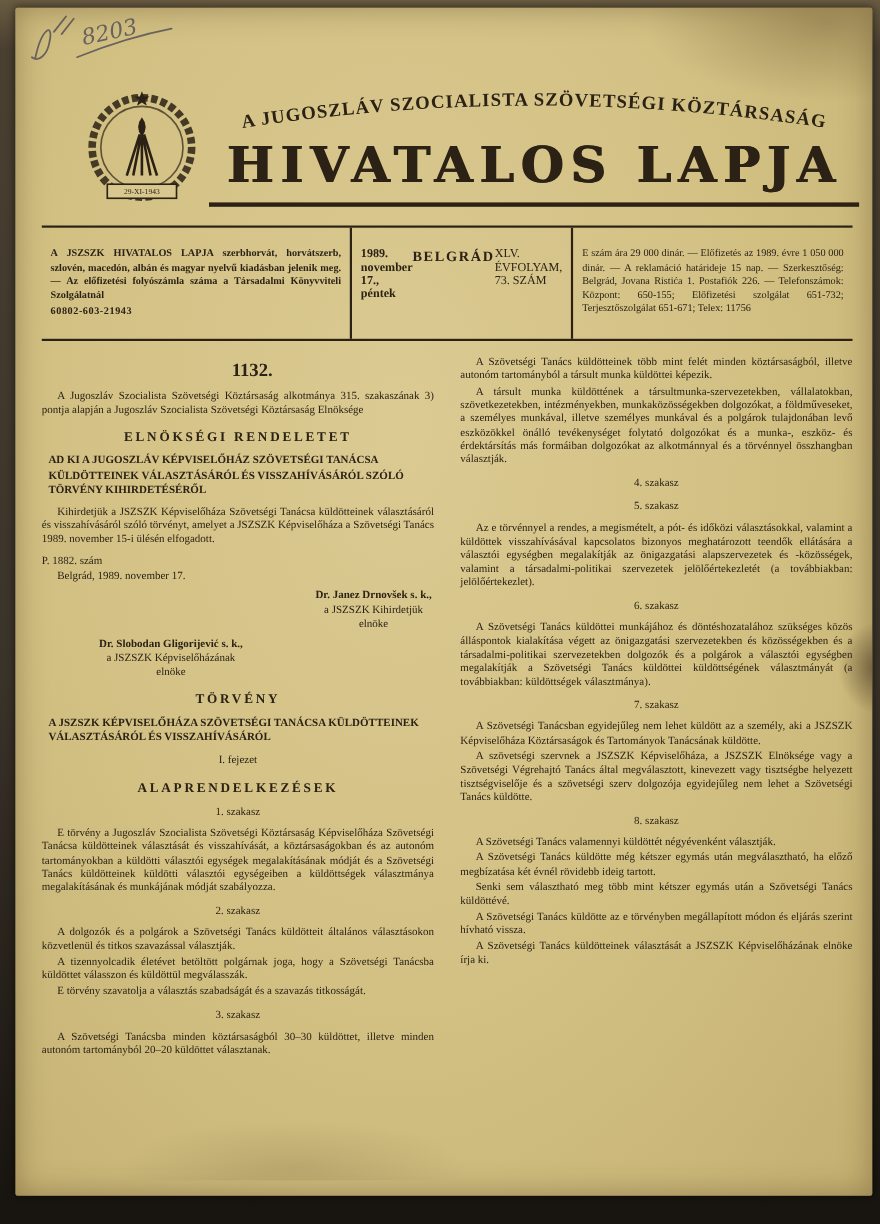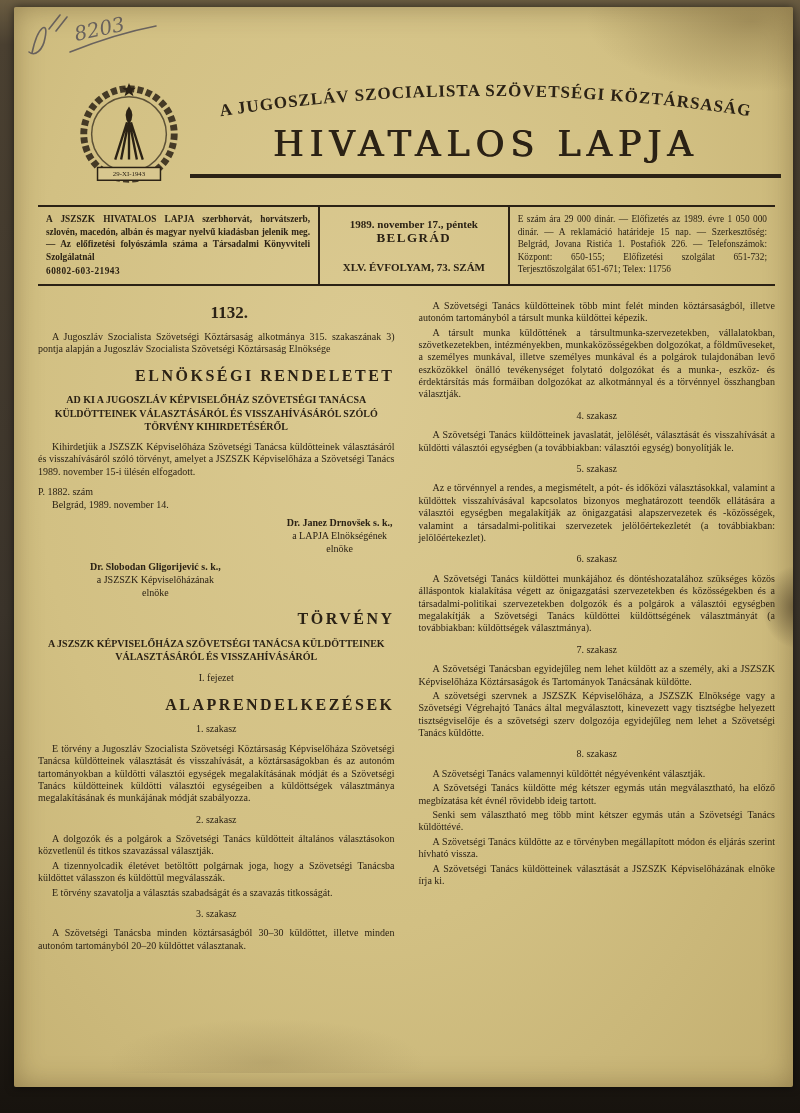--- a/index.html
+++ b/index.html
@@ -21,43 +21,43 @@
   
   .handwriting{position:absolute;left:4px;top:2px;width:175px;height:62px;opacity:.75;z-index:3;}
   .hw-stroke{stroke:var(--pen);stroke-width:1.6;fill:none;stroke-linecap:round;}
   .hw-text{font:italic 20px "DejaVu Serif",serif;fill:var(--pen);}
   .header{position:relative;height:188px;}
   .logo{position:absolute;left:56px;top:70px;width:118px;height:118px;}
   .logo .stroke{stroke:var(--ink);fill:none;}
   .masthead{position:absolute;left:176px;top:64px;right:12px;text-align:center;}
   .arc-svg{display:block;width:100%;height:52px;}
   .arc-text{font-family:"Liberation Serif","DejaVu Serif",serif;font-weight:bold;font-size:17px;letter-spacing:1px;fill:var(--ink);}
-  .main-title{font-family:"DejaVu Serif",serif;font-weight:normal;font-size:35px;letter-spacing:6px;
+  .main-title{font-family:"DejaVu Serif",serif;font-weight:bold;font-size:45px;letter-spacing:6px;
         line-height:1;padding:4px 0 12px;border-bottom:4px solid var(--ink);
         text-shadow:1px 0 0 var(--ink);white-space:nowrap;text-align:center;}
   .emblem-banner{font:7px "Liberation Serif",serif;fill:var(--ink);}
   
   .infobar{margin:10px 18px 0 24px;display:flex;align-items:stretch;
         border-top:2px solid var(--ink);border-bottom:2px solid var(--ink);}
-  .info-col{padding:6px 8px;}
+  .info-col{padding:18px 8px;}
   .info-left{flex:0 0 38%;font-size:9.3px;font-weight:bold;text-align:justify;line-height:1.35;}
   .account{text-align:left;margin-top:2px;letter-spacing:.5px;}
   .info-mid{flex:0 0 26%;border-left:2px solid var(--ink);border-right:2px solid var(--ink);
-        display:flex;flex-direction:column;align-items:center;justify-content:center;gap:0;}
+        display:flex;justify-content:center;gap:0;}
   .issue-date{font-size:11px;font-weight:bold;}
   .issue-city{font-size:13px;font-weight:bold;letter-spacing:1.5px;}
-  .issue-vol{font-size:11px;font-weight:bold;margin-top:15px;}
+  .issue-vol{font-size:11px;font-weight:normal;}
   .info-right{flex:1;font-size:9.3px;text-align:justify;line-height:1.35;}
   
   .body-cols{display:flex;gap:24px;margin:14px 18px 0 24px;font-size:10px;line-height:1.24;text-align:justify;}
   .col{flex:1;min-width:0;}
   .blk-num{font-weight:bold;font-size:17px;margin:2px 0 8px 26px;text-align:center;}
   .blk-p{text-indent:14px;margin:0 0 2px;}
-  .blk-hsp{text-align:right;font-weight:bold;letter-spacing:2.5px;margin:10px 0 8px;font-size:16px;}
-  .blk-hcaps{text-align:center;font-weight:bold;margin:2px 6px 8px;font-size:10px;line-height:1.32;}
+  .blk-hsp{text-align:center;font-weight:bold;letter-spacing:2.5px;margin:10px 0 8px;font-size:12px;}
+  .blk-hcaps{text-align:left;font-weight:bold;margin:2px 6px 8px;font-size:10px;line-height:1.32;}
   .blk-center{text-align:center;margin:9px 0 7px;}
   .blk-left{text-align:left;margin:8px 0 0;}
   .blk-leftind{text-align:left;margin:0 0 4px;text-indent:14px;}
   .blk-sig{display:flex;margin:5px 0;}
   .sig-right{justify-content:flex-end;padding-right:2px;}
   .sig-left{justify-content:flex-start;padding-left:52px;}
   .sig-inner{text-align:center;line-height:1.3;}
   .sig-name{font-weight:bold;}
   
   .stain{position:absolute;pointer-events:none;}
@@ -119,25 +119,25 @@
     </div>
 
     <main class="body-cols">
       <div class="col" id="col-left">
           <div class="blk-num">1132.</div>
           <div class="blk-p">A Jugoszláv Szocialista Szövetségi Köztársaság alkotmánya 315. szakaszának 3) pontja alapján a Jugoszláv Szocialista Szövetségi Köztársaság Elnöksége</div>
           <div class="blk-hsp">ELNÖKSÉGI RENDELETET</div>
           <div class="blk-hcaps">AD KI A JUGOSZLÁV KÉPVISELŐHÁZ SZÖVETSÉGI TANÁCSA KÜLDÖTTEINEK VÁLASZTÁSÁRÓL ÉS VISSZAHÍVÁSÁRÓL SZÓLÓ TÖRVÉNY KIHIRDETÉSÉRŐL</div>
           <div class="blk-p">Kihirdetjük a JSZSZK Képviselőháza Szövetségi Tanácsa küldötteinek választásáról és visszahívásáról szóló törvényt, amelyet a JSZSZK Képviselőháza a Szövetségi Tanács 1989. november 15-i ülésén elfogadott.</div>
           <div class="blk-left">P. 1882. szám</div>
-          <div class="blk-leftind">Belgrád, 1989. november 14.</div>
+          <div class="blk-leftind">Belgrád, 1989. november 17.</div>
           <div class="blk-sig sig-right">
             <div class="sig-inner">
               <div class="sig-name">Dr. Janez Drnovšek s. k.,</div>
-              <div>a LAPJA Elnökségének</div>
+              <div>a JSZSZK Kihirdetjük</div>
               <div>elnöke</div>
             </div>
           </div>
           <div class="blk-sig sig-left">
             <div class="sig-inner">
               <div class="sig-name">Dr. Slobodan Gligorijević s. k.,</div>
               <div>a JSZSZK Képviselőházának</div>
               <div>elnöke</div>
             </div>
           </div>
@@ -151,21 +151,20 @@
           <div class="blk-p">A dolgozók és a polgárok a Szövetségi Tanács küldötteit általános választásokon közvetlenül és titkos szavazással választják.</div>
           <div class="blk-p">A tizennyolcadik életévet betöltött polgárnak joga, hogy a Szövetségi Tanácsba küldöttet válasszon és küldöttül megválasszák.</div>
           <div class="blk-p">E törvény szavatolja a választás szabadságát és a szavazás titkosságát.</div>
           <div class="blk-center">3. szakasz</div>
           <div class="blk-p">A Szövetségi Tanácsba minden köztársaságból 30–30 küldöttet, illetve minden autonóm tartományból 20–20 küldöttet választanak.</div>
         </div>
       <div class="col" id="col-right">
           <div class="blk-p">A Szövetségi Tanács küldötteinek több mint felét minden köztársaságból, illetve autonóm tartományból a társult munka küldöttei képezik.</div>
           <div class="blk-p">A társult munka küldöttének a társultmunka-szervezetekben, vállalatokban, szövetkezetekben, intézményekben, munkaközösségekben dolgozókat, a földműveseket, a személyes munkával, illetve személyes munkával és a polgárok tulajdonában levő eszközökkel önálló tevékenységet folytató dolgozókat és a munka-, eszköz- és érdektársítás más formáiban dolgozókat az alkotmánnyal és a törvénnyel összhangban választják.</div>
           <div class="blk-center">4. szakasz</div>
-          <div class="blk-p">A Szövetségi Tanács küldötteinek javaslatát, jelölését, választását és visszahívását a küldötti választói egységben (a továbbiakban: választói egység) bonyolítják le.</div>
           <div class="blk-center">5. szakasz</div>
           <div class="blk-p">Az e törvénnyel a rendes, a megismételt, a pót- és időközi választásokkal, valamint a küldöttek visszahívásával kapcsolatos bizonyos meghatározott teendők ellátására a választói egységben megalakítják az önigazgatási alapszervezetek és -közösségek, valamint a társadalmi-politikai szervezetek jelölőértekezletét (a továbbiakban: jelölőértekezlet).</div>
           <div class="blk-center">6. szakasz</div>
           <div class="blk-p">A Szövetségi Tanács küldöttei munkájához és döntéshozatalához szükséges közös álláspontok kialakítása végett az önigazgatási szervezetekben és közösségekben és a társadalmi-politikai szervezetekben dolgozók és a polgárok a választói egységben megalakítják a Szövetségi Tanács küldöttei küldöttségének választmányát (a továbbiakban: küldöttségek választmánya).</div>
           <div class="blk-center">7. szakasz</div>
           <div class="blk-p">A Szövetségi Tanácsban egyidejűleg nem lehet küldött az a személy, aki a JSZSZK Képviselőháza Köztársaságok és Tartományok Tanácsának küldötte.</div>
           <div class="blk-p">A szövetségi szervnek a JSZSZK Képviselőháza, a JSZSZK Elnöksége vagy a Szövetségi Végrehajtó Tanács által megválasztott, kinevezett vagy tisztségbe helyezett tisztségviselője és a szövetségi szerv dolgozója egyidejűleg nem lehet a Szövetségi Tanács küldötte.</div>
           <div class="blk-center">8. szakasz</div>
           <div class="blk-p">A Szövetségi Tanács valamennyi küldöttét négyévenként választják.</div>
           <div class="blk-p">A Szövetségi Tanács küldötte még kétszer egymás után megválasztható, ha előző megbízatása két évnél rövidebb ideig tartott.</div>

